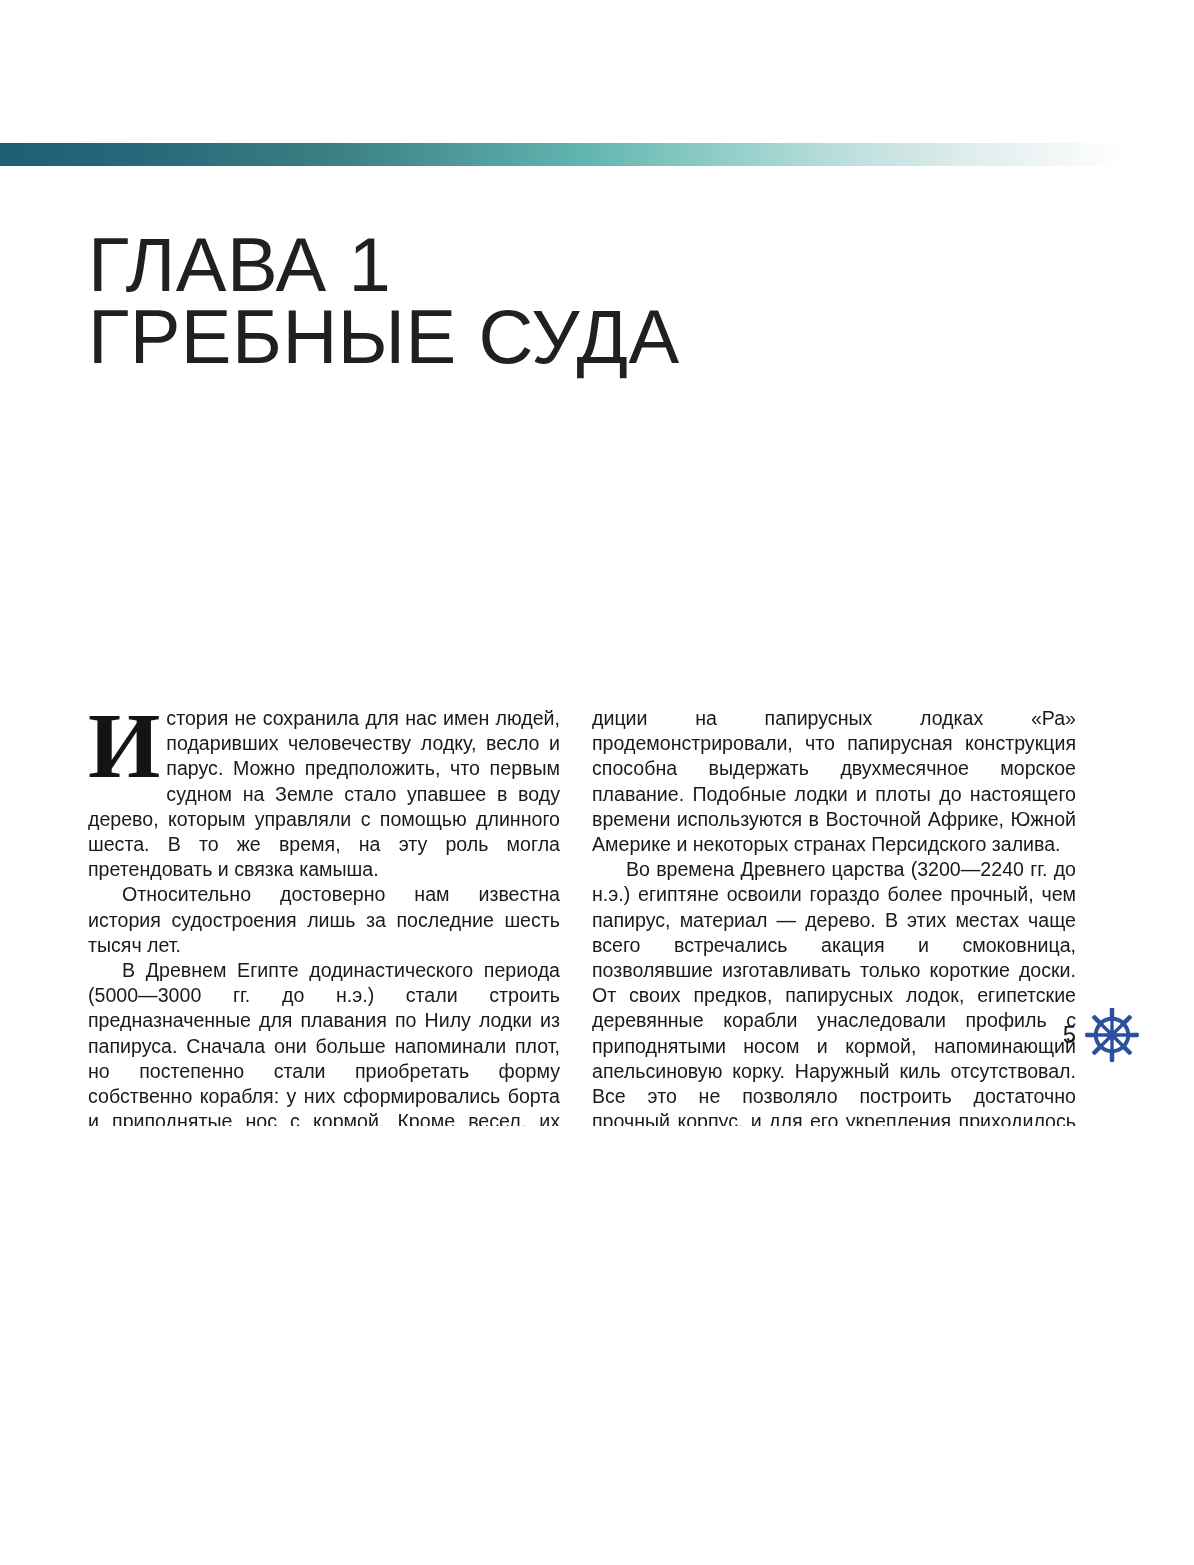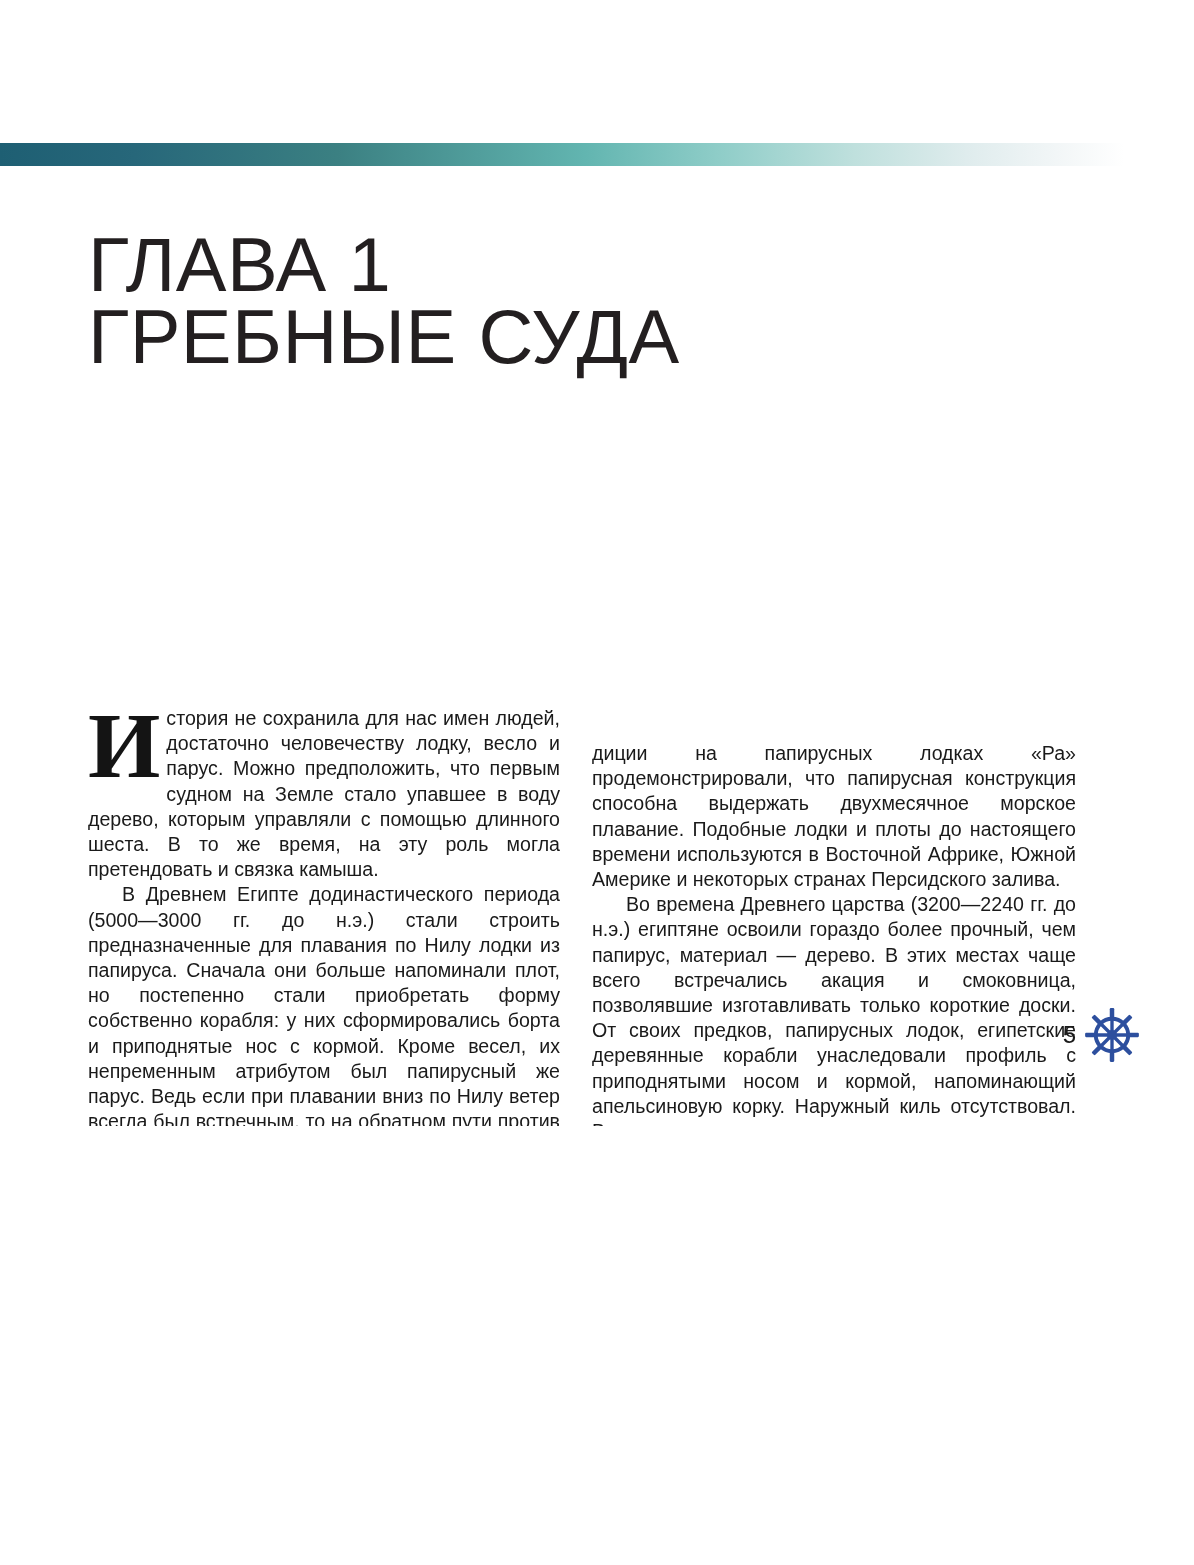--- a/index.html
+++ b/index.html
@@ -65,21 +65,21 @@
   }
   .columns {
     display: flex;
     gap: 32px;
     align-items: flex-start;
   }
   .column {
     width: 472px;
     position: relative;
   }
-  .column.right { width: 484px; margin-top: 35px; }
+  .column.right { width: 484px; }
 
   .col-text {
     font-family: "Liberation Sans", sans-serif;
     font-size: 19.6px;
     line-height: 25.2px;
     color: #1a1a1a;
     text-align: justify;
     text-justify: inter-word;
     hyphens: none;
   }
@@ -131,21 +131,22 @@
   <div class="header-band"></div>
 
   <h1 class="chapter-title">ГЛАВА 1
 ГРЕБНЫЕ СУДА</h1>
 
   <div class="body-area">
     <div class="columns">
 
       <div class="column left">
         <div class="col-text">
-          <p class="first"><span class="dropcap">И</span><span>стория не сохранила для нас имен людей, достаточно человечеству лодку, весло и парус. Можно предположить, что первым судном на Земле стало упавшее в воду дерево, которым управляли с помощью длинного шеста. В то же время, на эту роль могла претендовать и связка камыша.</span></p>
+          <p class="first"><span class="dropcap">И</span><span>стория не сохранила для нас имен людей, подаривших человечеству лодку, весло и парус. Можно предположить, что первым судном на Земле стало упавшее в воду дерево, которым управляли с помощью длинного шеста. В то же время, на эту роль могла претендовать и связка камыша.</span></p>
+          <p>Относительно достоверно нам известна история судостроения лишь за последние шесть тысяч лет.</p>
           <p>В Древнем Египте додинастического периода (5000—3000 гг. до н.э.) стали строить предназначенные для плавания по Нилу лодки из папируса. Сначала они больше напоминали плот, но постепенно стали приобретать форму собственно корабля: у них сформировались борта и приподнятые нос с кормой. Кроме весел, их непременным атрибутом был папирусный же парус. Ведь если при плавании вниз по Нилу ветер всегда был встречным, то на обратном пути против течения он становился попутным.</p>
         </div>
       </div>
 
       <div class="column right">
         <div class="col-text">
           <p class="no-indent">диции на папирусных лодках «Ра» продемонстрировали, что папирусная конструкция способна выдержать двухмесячное морское плавание. Подобные лодки и плоты до настоящего времени используются в Восточной Африке, Южной Америке и некоторых странах Персидского залива.</p>
           <p>Во времена Древнего царства (3200—2240 гг. до н.э.) египтяне освоили гораздо более прочный, чем папирус, материал — дерево. В этих местах чаще всего встречались акация и смоковница, позволявшие изготавливать только короткие доски. От своих предков, папирусных лодок, египетские деревянные корабли унаследовали профиль с приподнятыми носом и кормой, напоминающий апельсиновую корку. Наружный киль отсутствовал. Все это не позволяло построить достаточно прочный корпус, и для его укрепления приходилось использовать продольный канат на стойках, натянутый с помощью короткого стержня-закрутки. Снаружи корпус также опоясывали плетеным канатом. Гребные весла не имели уключин: ими гребли как на современных каноэ. Аналогичные конструкции до сих</p>
         </div>
       </div>

